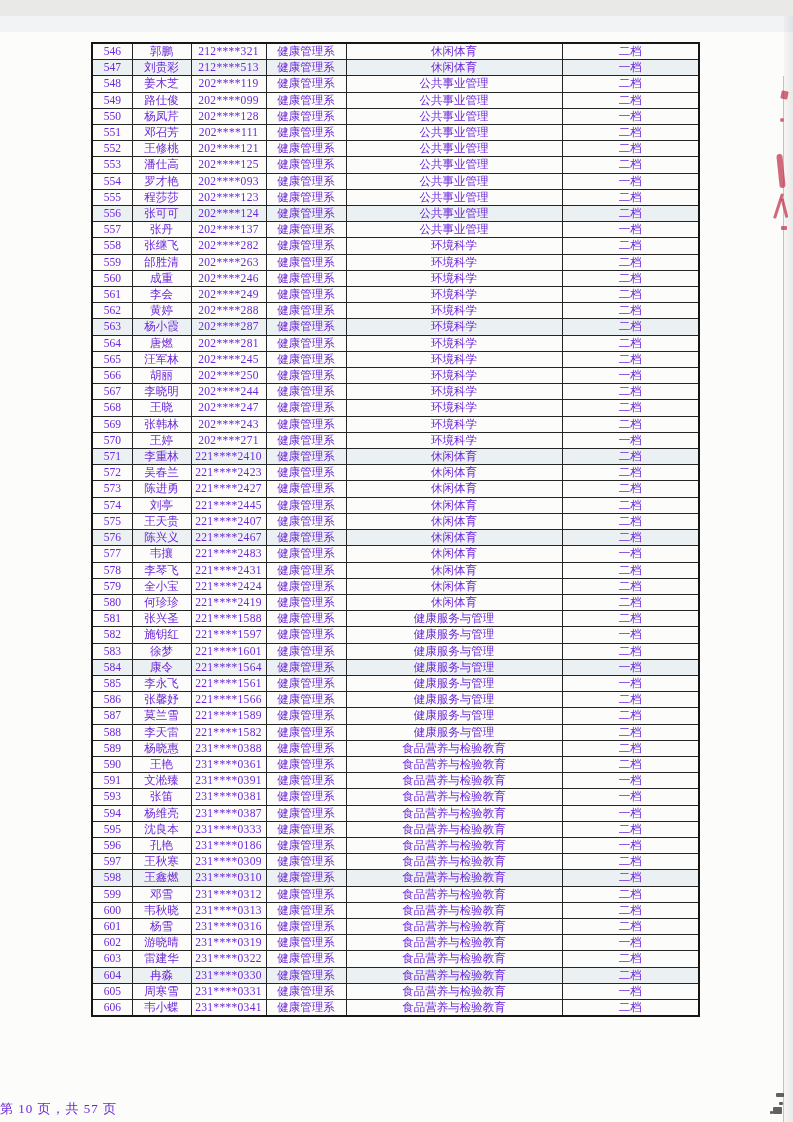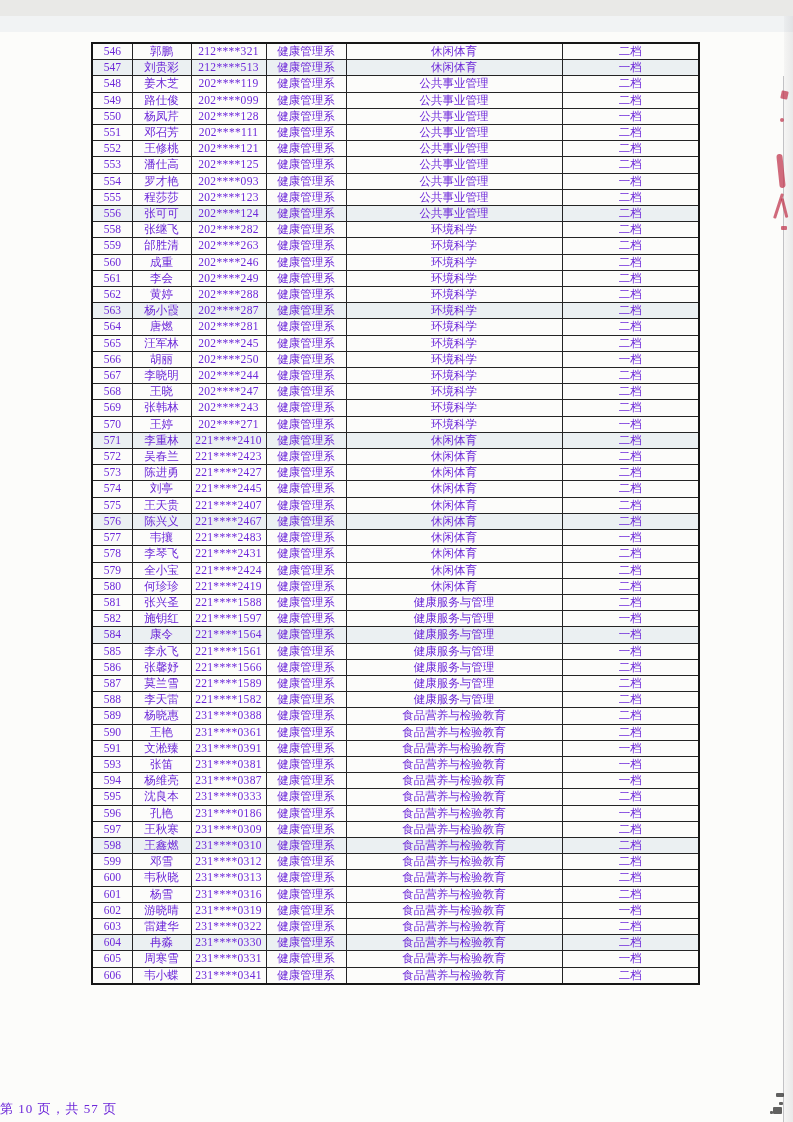--- a/index.html
+++ b/index.html
@@ -163,20 +163,28 @@
       </tr>
         <tr class="tint">
         <td class="c-idx">556</td>
         <td class="c-name">张可可</td>
         <td class="c-id">202****124</td>
         <td class="c-dept">健康管理系</td>
         <td class="c-major">公共事业管理</td>
         <td class="c-level">二档</td>
       </tr>
         <tr>
+        <td class="c-idx">557</td>
+        <td class="c-name">张丹</td>
+        <td class="c-id">202****137</td>
+        <td class="c-dept">健康管理系</td>
+        <td class="c-major">公共事业管理</td>
+        <td class="c-level">一档</td>
+      </tr>
+        <tr>
         <td class="c-idx">558</td>
         <td class="c-name">张继飞</td>
         <td class="c-id">202****282</td>
         <td class="c-dept">健康管理系</td>
         <td class="c-major">环境科学</td>
         <td class="c-level">二档</td>
       </tr>
         <tr>
         <td class="c-idx">559</td>
         <td class="c-name">邰胜清</td>
@@ -361,20 +369,28 @@
         <td class="c-major">健康服务与管理</td>
         <td class="c-level">二档</td>
       </tr>
         <tr>
         <td class="c-idx">582</td>
         <td class="c-name">施钥红</td>
         <td class="c-id">221****1597</td>
         <td class="c-dept">健康管理系</td>
         <td class="c-major">健康服务与管理</td>
         <td class="c-level">一档</td>
+      </tr>
+        <tr>
+        <td class="c-idx">583</td>
+        <td class="c-name">徐梦</td>
+        <td class="c-id">221****1601</td>
+        <td class="c-dept">健康管理系</td>
+        <td class="c-major">健康服务与管理</td>
+        <td class="c-level">二档</td>
       </tr>
         <tr class="tint">
         <td class="c-idx">584</td>
         <td class="c-name">康令</td>
         <td class="c-id">221****1564</td>
         <td class="c-dept">健康管理系</td>
         <td class="c-major">健康服务与管理</td>
         <td class="c-level">一档</td>
       </tr>
         <tr>

